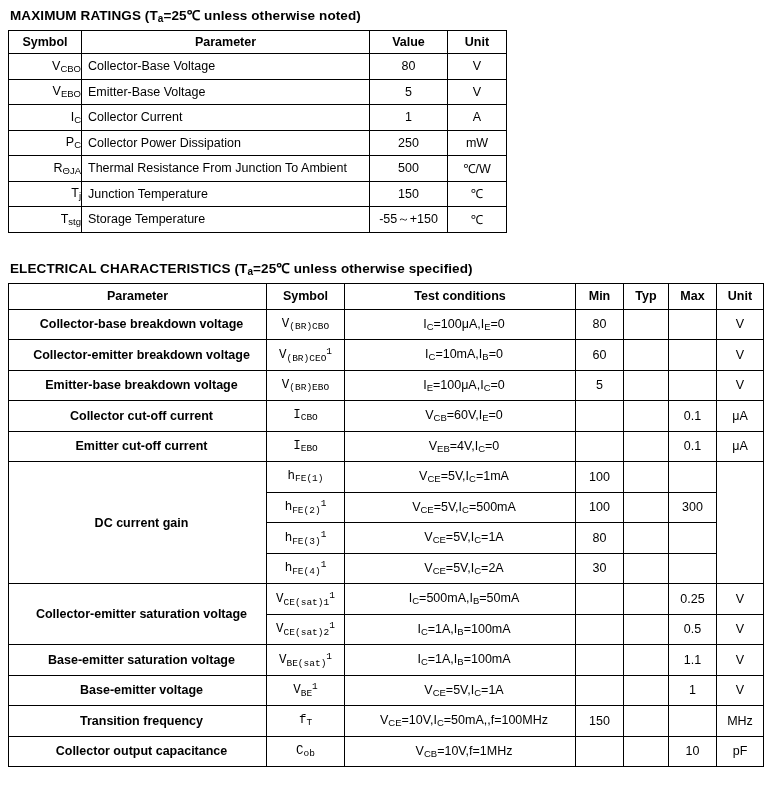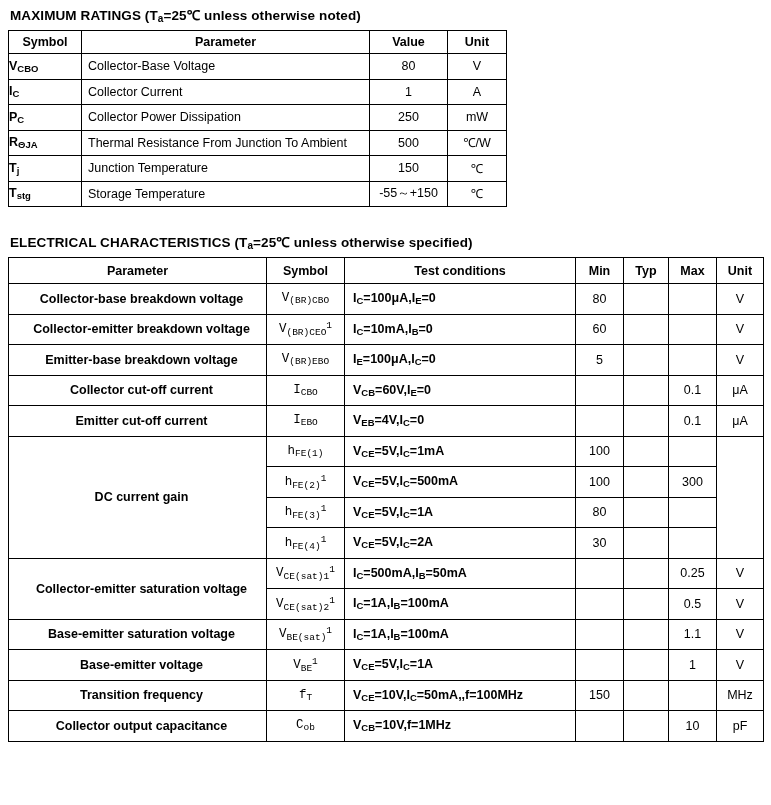--- a/index.html
+++ b/index.html
@@ -53,22 +53,22 @@
     height: 22px;
     font-size: 12.5px;
     font-weight: bold;
     text-align: center;
   }
   .maxtable td {
     height: 24.5px;
     font-size: 12.5px;
   }
   .maxtable td.sym {
-    text-align: left;
-    font-weight: bold;
+    text-align: right;
+    font-weight: normal;
   }
   .maxtable td.par {
     text-align: left;
     padding-left: 6px;
   }
   .maxtable td.val, .maxtable td.unit {
     text-align: center;
   }
   .sub {
     font-size: 0.76em;
@@ -103,23 +103,22 @@
   .electable td.par {
     font-weight: bold;
     text-align: center;
     padding-left: 8px;
   }
   .electable td.sym {
     text-align: center;
     font-family: Liberation Mono, monospace;
   }
   .electable td.cond {
-    text-align: left;
+    text-align: center;
     padding-left: 8px;
-    font-weight: bold;
   }
   .electable td.num {
     text-align: center;
   }
   .electable td.unit {
     text-align: center;
   }
 </style>
 </head>
 <body>
@@ -143,20 +142,26 @@
         <th>Parameter</th>
         <th>Value</th>
         <th>Unit</th>
       </tr>
     </thead>
     <tbody id="max-body">
         <tr>
           <td class="sym"><span>V</span><span class="sub">CBO</span></td>
           <td class="par">Collector-Base Voltage</td>
           <td class="val">80</td>
+          <td class="unit">V</td>
+        </tr>
+        <tr>
+          <td class="sym"><span>V</span><span class="sub">EBO</span></td>
+          <td class="par">Emitter-Base Voltage</td>
+          <td class="val">5</td>
           <td class="unit">V</td>
         </tr>
         <tr>
           <td class="sym"><span>I</span><span class="sub">C</span></td>
           <td class="par">Collector Current</td>
           <td class="val">1</td>
           <td class="unit">A</td>
         </tr>
         <tr>
           <td class="sym"><span>P</span><span class="sub">C</span></td>

